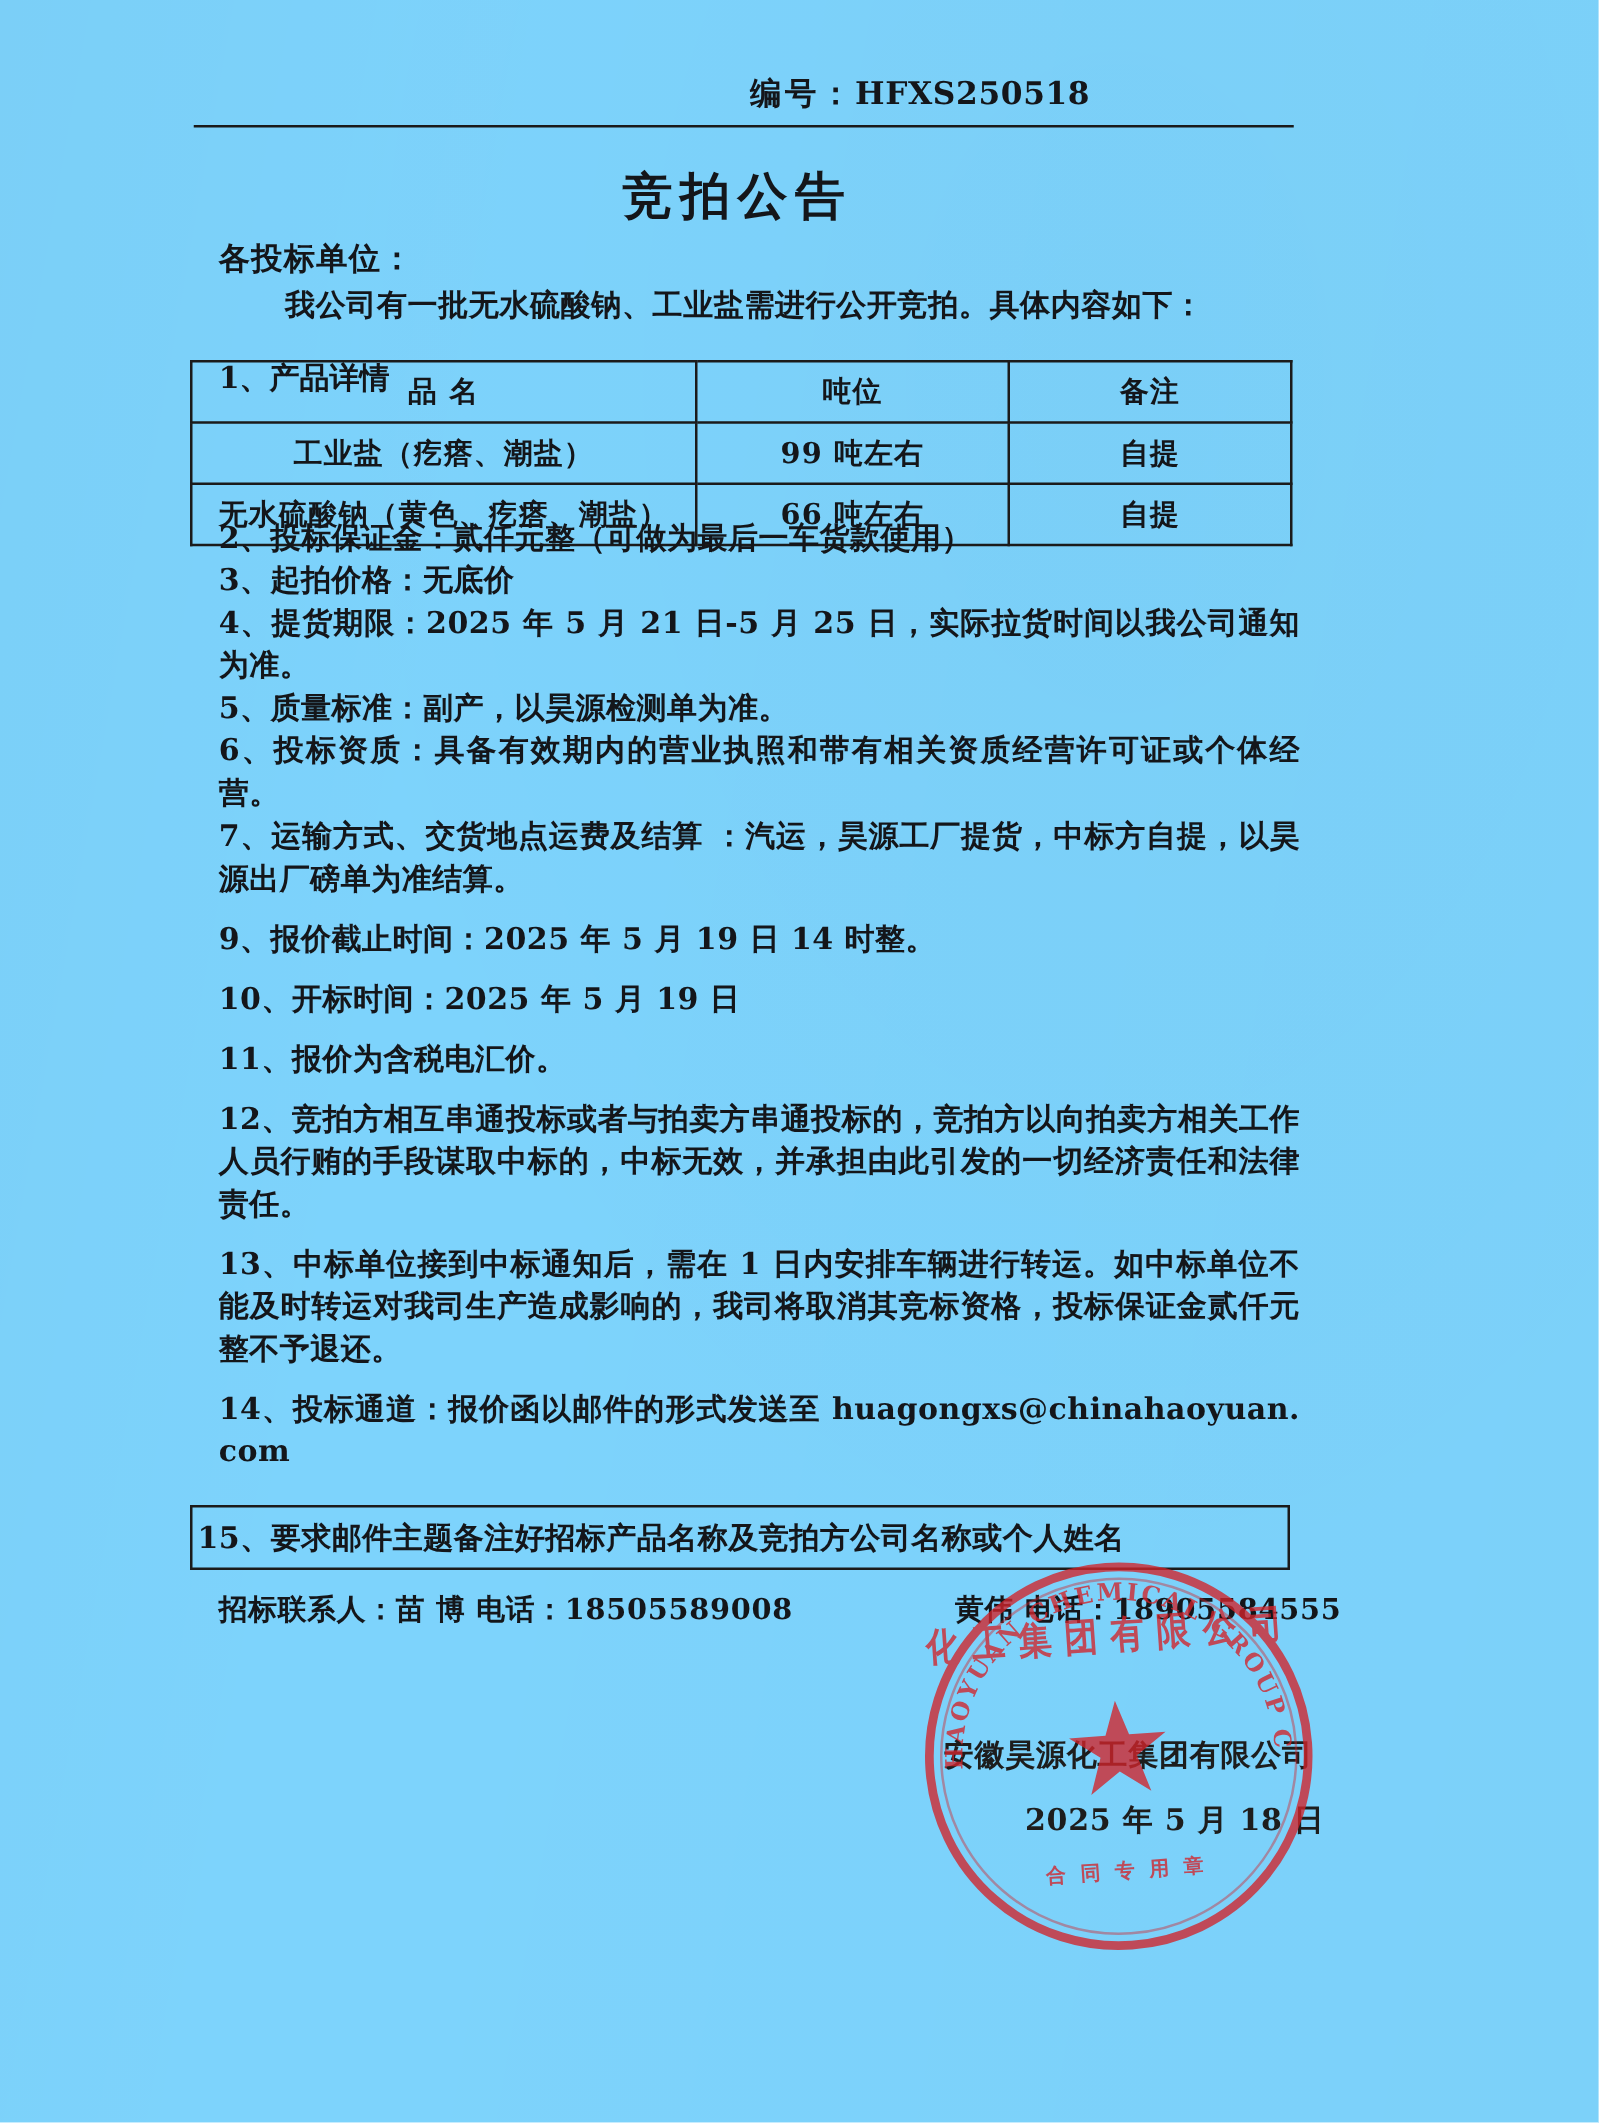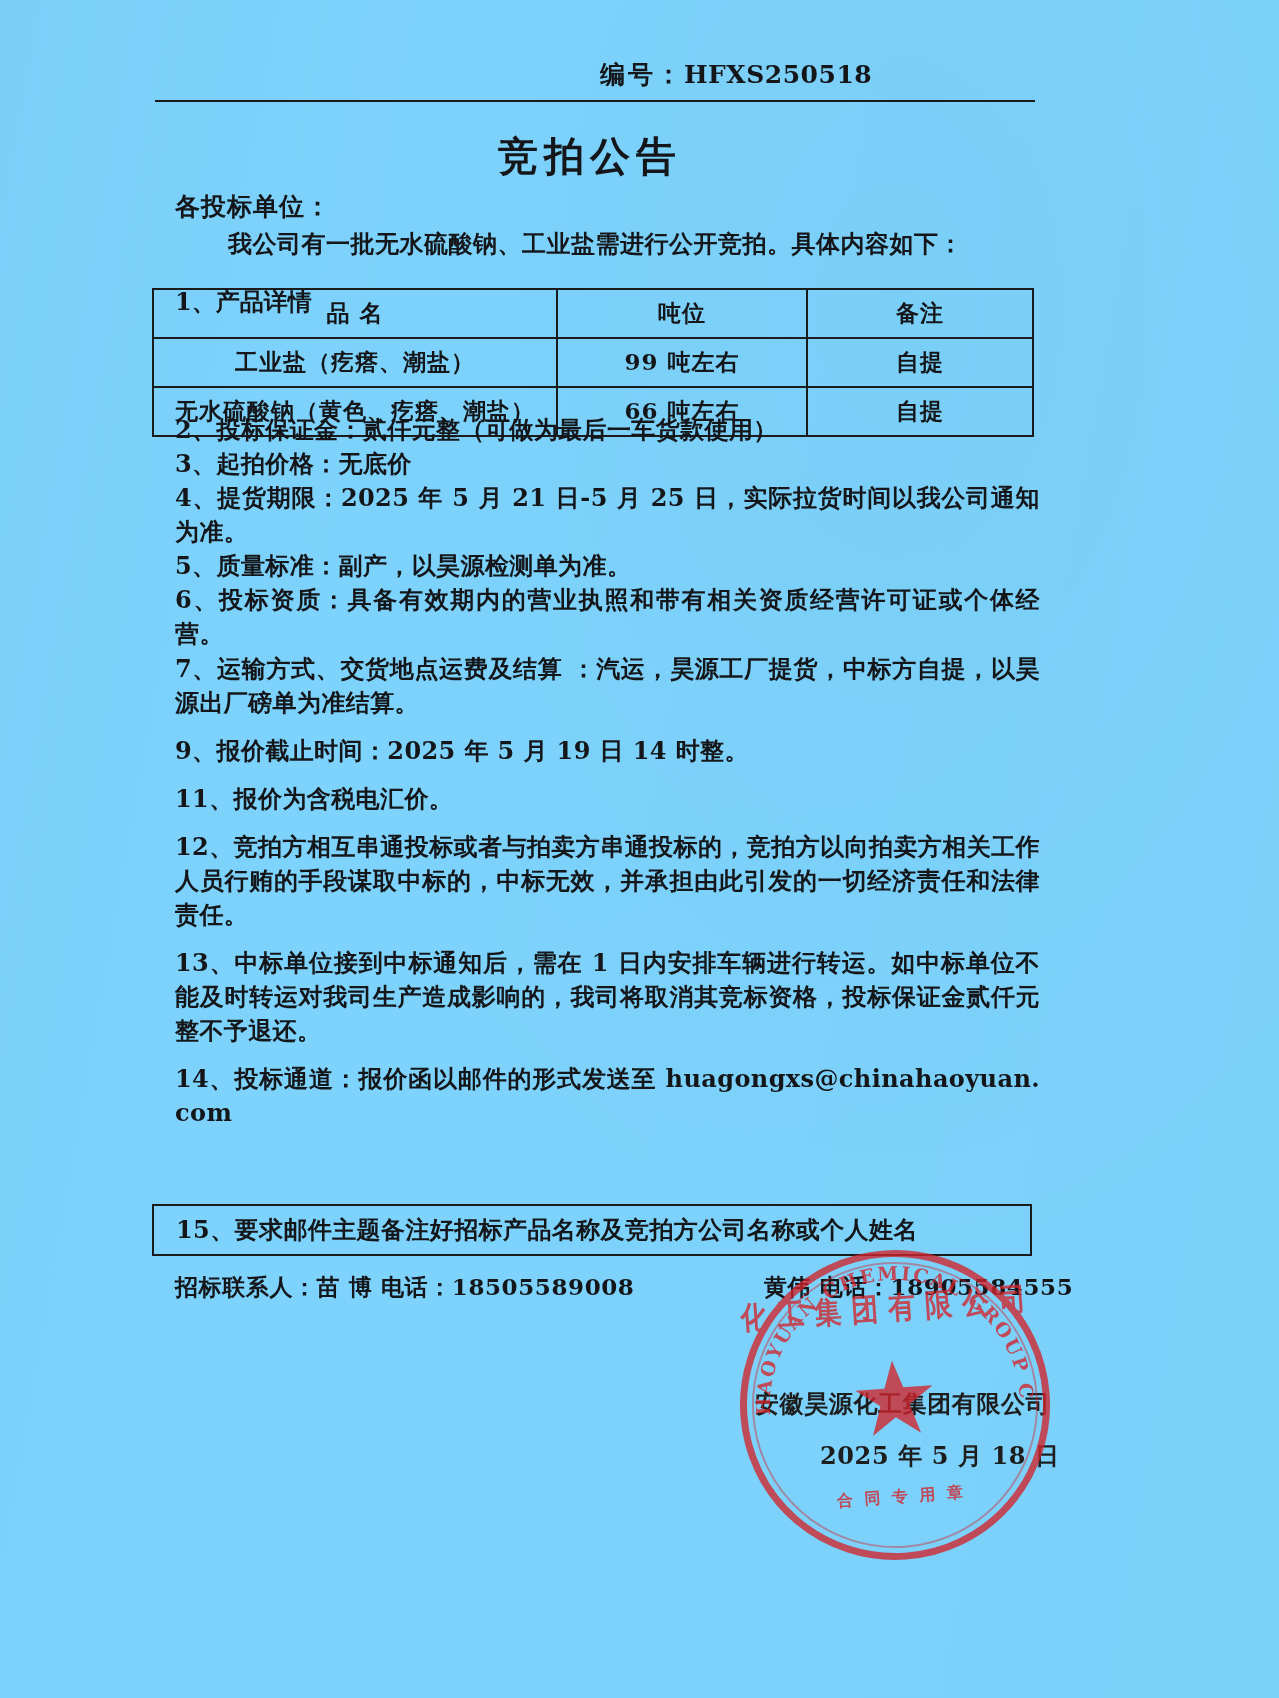--- a/index.html
+++ b/index.html
@@ -147,21 +147,21 @@
     width: 880px;
     height: 52px;
     border: 2px solid #1b1b1b;
     box-sizing: border-box;
     display: flex;
     align-items: center;
   }
   .clause-box span {
     font-size: 24px;
     font-weight: 700;
-    padding-left: 22px;
+    padding-left: 4px;
     letter-spacing: 0.4px;
   }
 
   
   .contact-left {
     position: absolute;
     left: 175px;
     top: 1272px;
     font-size: 23px;
     font-weight: 700;
@@ -316,20 +316,21 @@
   </table>
 
   <div class="clauses">
     <div class="clause tight">2、投标保证金：贰仟元整（可做为最后一车货款使用）</div>
     <div class="clause tight">3、起拍价格：无底价</div>
     <div class="clause tight">4、提货期限：2025 年 5 月 21 日-5 月 25 日，实际拉货时间以我公司通知为准。</div>
     <div class="clause tight">5、质量标准：副产，以昊源检测单为准。</div>
     <div class="clause tight">6、投标资质：具备有效期内的营业执照和带有相关资质经营许可证或个体经营。</div>
     <div class="clause tight">7、运输方式、交货地点运费及结算 ：汽运，昊源工厂提货，中标方自提，以昊源出厂磅单为准结算。</div>
     <div class="clause gap">9、报价截止时间：2025 年 5 月 19 日 14 时整。</div>
+    <div class="clause gap">10、开标时间：2025 年 5 月 19 日</div>
     <div class="clause gap">11、报价为含税电汇价。</div>
     <div class="clause gap">12、竞拍方相互串通投标或者与拍卖方串通投标的，竞拍方以向拍卖方相关工作人员行贿的手段谋取中标的，中标无效，并承担由此引发的一切经济责任和法律责任。</div>
     <div class="clause gap">13、中标单位接到中标通知后，需在 1 日内安排车辆进行转运。如中标单位不能及时转运对我司生产造成影响的，我司将取消其竞标资格，投标保证金贰仟元整不予退还。</div>
     <div class="clause gap">14、投标通道：报价函以邮件的形式发送至 huagongxs@chinahaoyuan. com</div>
   </div>
 
   <div class="clause-box">
     <span>15、要求邮件主题备注好招标产品名称及竞拍方公司名称或个人姓名</span>
   </div>
 

